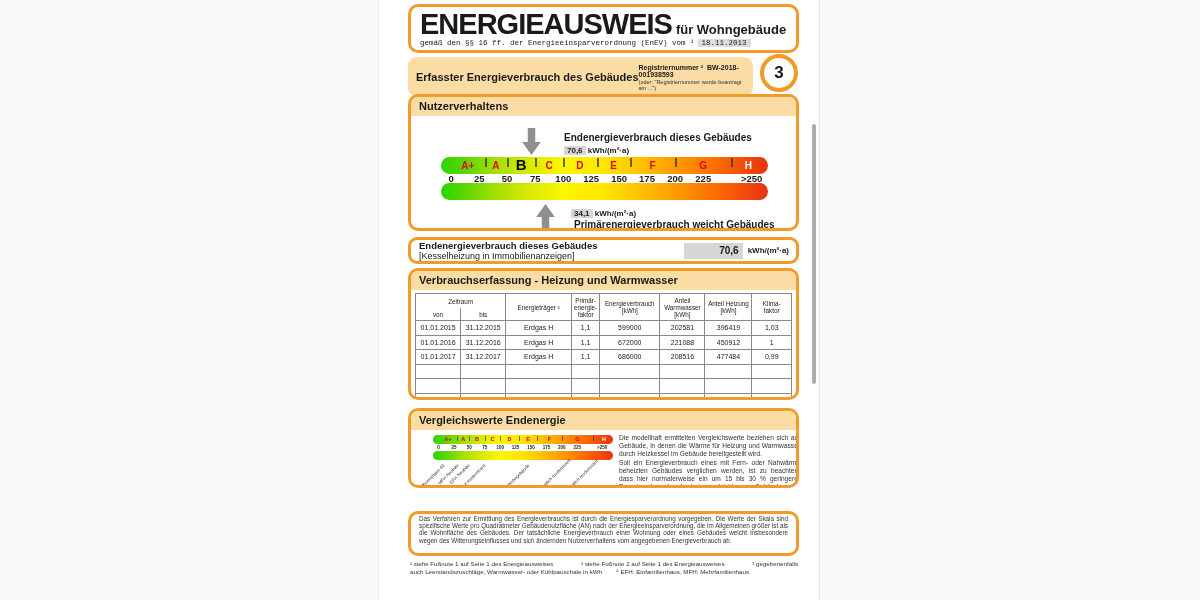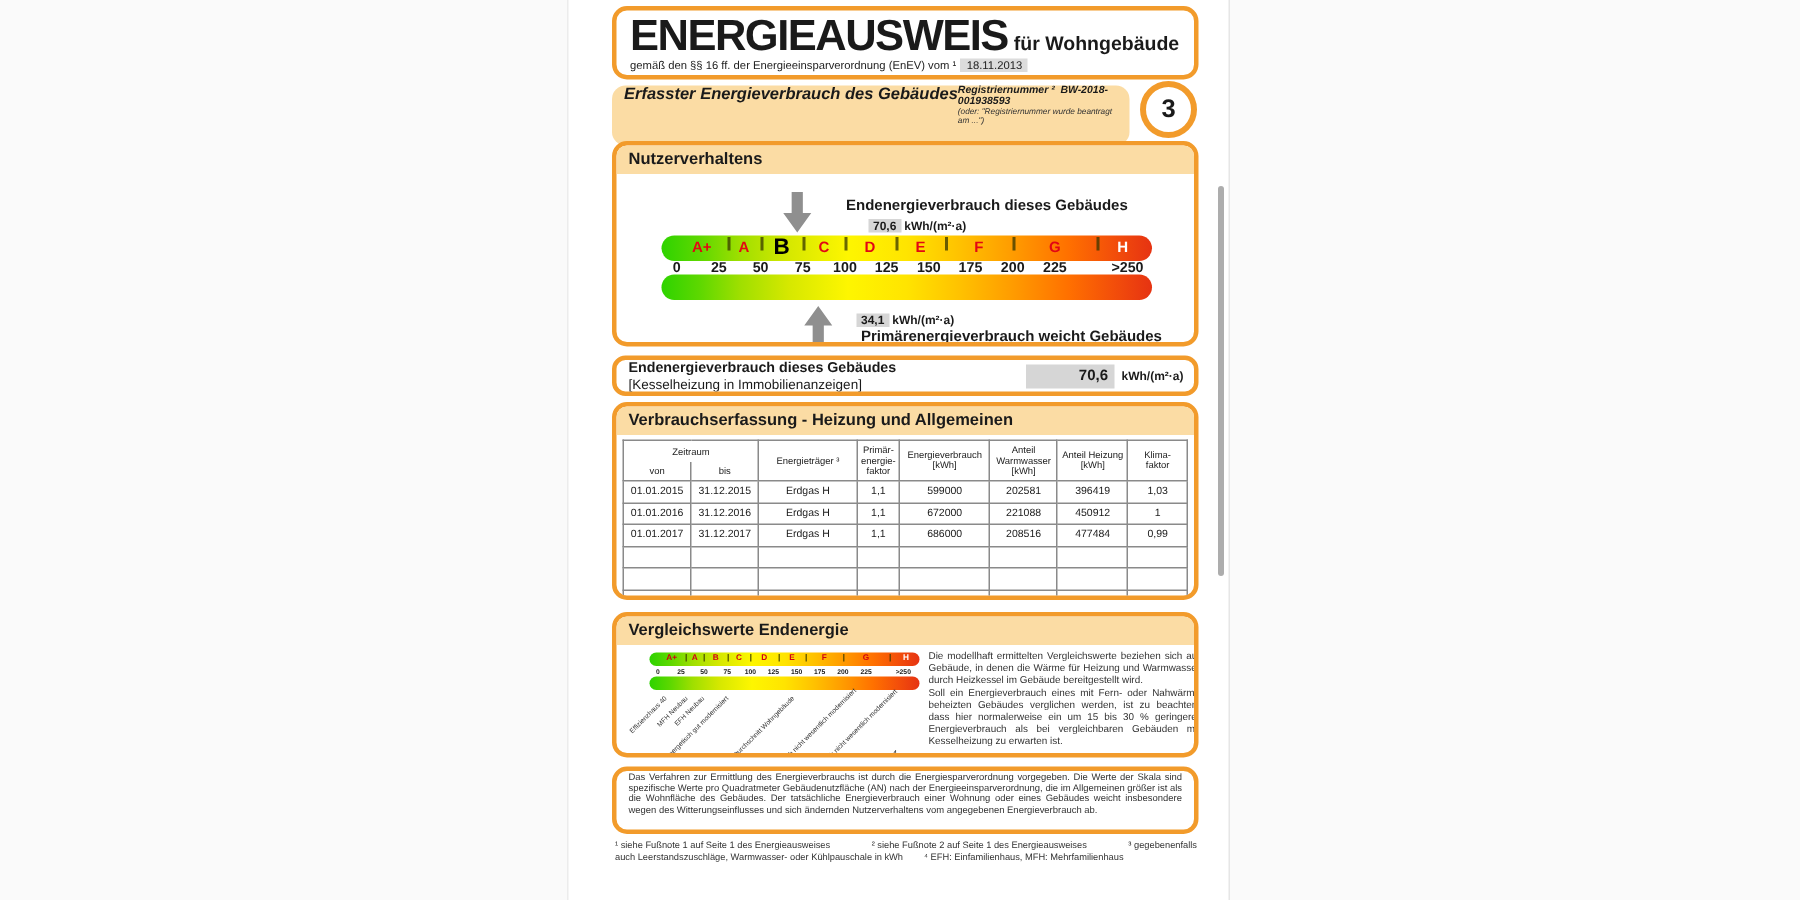--- a/index.html
+++ b/index.html
@@ -9,25 +9,25 @@
   .scrollbar{position:absolute;left:434px;top:124px;width:4px;height:260px;background:#adadad;border-radius:2px;}
 
   
   .obox{position:absolute;left:29px;width:391px;border:3px solid #F29B2B;border-radius:10px;background:#fff;box-sizing:border-box;overflow:hidden;}
   .strip{background:#FBDCA4;height:19px;line-height:19px;padding-left:8px;font-weight:bold;font-size:11px;}
 
   
   .hdr{top:4px;height:49px;padding:2px 0 0 9px;}
   .hdr .t1{font-size:29px;font-weight:bold;letter-spacing:-1px;line-height:30px;display:inline-block;}
   .hdr .t2{font-size:13px;font-weight:bold;margin-left:4px;}
-  .hdr .law{font-size:7.5px;margin-top:0px;color:#222;}
+  .hdr .law{font-size:7.5px;margin-top:0px;color:#222;font-family:Liberation Mono, monospace;}
   .datebox{background:#dcdcdc;padding:0 4px;margin-left:3px;font-size:7.5px;}
 
   
-  .pill{position:absolute;left:29px;top:57px;width:345px;height:40px;background:#FBDCA4;border-radius:9px;display:flex;align-items:flex-start;box-sizing:border-box;padding:0 5px 0 8px;font-style:italic;}
+  .pill{position:absolute;left:29px;top:57px;width:345px;height:40px;background:#FBDCA4;border-radius:9px;display:flex;align-items:center;box-sizing:border-box;padding:0 5px 0 8px;}
   .pill .pt{font-size:11px;font-weight:bold;flex:0 0 auto;}
   .pill .reg{margin-left:auto;text-align:left;}
   .pill .regline{font-size:7px;font-weight:bold;}
   .pill .regnote{font-size:5.5px;color:#333;margin-top:1px;}
   .pagecircle{position:absolute;left:381px;top:54px;width:30px;height:30px;border:4px solid #F29B2B;border-radius:50%;
     background:#fff;display:flex;align-items:center;justify-content:center;font-size:17px;font-weight:bold;}
 
   
   .ev{top:94px;height:137px;}
   .ev .body{position:relative;height:115px;}
@@ -57,21 +57,21 @@
   
   .tb{top:268px;height:132px;}
   table{border-collapse:collapse;width:calc(100% - 8px);margin:3px 4px;table-layout:fixed;}
   th,td{border:1px solid #8a8a8a;text-align:center;padding:0;}
   th{font-size:6.3px;font-weight:normal;color:#222;white-space:pre-line;line-height:7px;}
   td{font-size:7px;height:13.5px;}
   .thz{height:14px;border-bottom:none;}
   .thvb{height:12px;border-top:none;}
 
   
-  .vg{top:408px;height:97px;}
+  .vg{top:408px;height:80px;}
   .vg .body{position:relative;height:75px;}
   .sscale{position:absolute;left:22px;top:5px;width:180px;}
   .sbar{position:relative;width:100%;height:9px;border-radius:5px;}
   .sletter{position:absolute;top:0;transform:translateX(-50%);font-size:5.5px;font-weight:bold;color:#D00010;line-height:9px;}
   .sletter.last{color:#fff;}
   .ssep{position:absolute;top:1px;width:1px;height:5px;background:rgba(55,55,0,.7);}
   .snums{position:relative;height:7px;}
   .snum{position:absolute;transform:translateX(-50%);font-size:4.5px;font-weight:bold;line-height:7px;}
   .slabels{position:relative;height:50px;}
   .rlab{position:absolute;top:3px;width:86px;text-align:right;transform-origin:100% 0;transform:rotate(-45deg);
@@ -111,21 +111,21 @@
   </div>
   <div class="pagecircle">3</div>
 
   <div class="obox ev">
     <div class="strip">Nutzerverhaltens</div>
     <div class="body">
       <svg class="arrow" style="left:110px;top:12px;" width="21" height="28" viewBox="0 0 22 30">
           <path d="M7 0 H15 V15 H21 L11 29 L1 15 H7 Z" fill="#8f8f8f"></path>
         </svg>
       <span class="vlbl" style="left:153px;top:16px;">Endenergieverbrauch dieses Gebäudes</span>
-      <span class="vval" style="left:168px;top:30px;"><span class="chip">70,6</span> <span>kWh/(m²·a)</span></span>
+      <span class="vval" style="left:153px;top:30px;"><span class="chip">70,6</span> <span>kWh/(m²·a)</span></span>
 
       <div class="bar bar1 grad">
         <span class="letter" style="left:8.2%">A+</span>
         <span class="letter" style="left:16.8%">A</span>
         <span class="letter cur" style="left:24.5%">B</span>
         <span class="letter" style="left:33.1%">C</span>
         <span class="letter" style="left:42.5%">D</span>
         <span class="letter" style="left:52.8%">E</span>
         <span class="letter" style="left:64.7%">F</span>
         <span class="letter" style="left:80.2%">G</span>
@@ -167,21 +167,21 @@
   <div class="obox pf">
     <div class="lab">
       <div class="l1">Endenergieverbrauch dieses Gebäudes</div>
       <div class="l2">[Kesselheizung in Immobilienanzeigen]</div>
     </div>
     <div class="valchip">70,6</div>
     <div class="unit">kWh/(m²·a)</div>
   </div>
 
   <div class="obox tb">
-    <div class="strip">Verbrauchserfassung - Heizung und Allgemeinen</div>
+    <div class="strip">Verbrauchserfassung - Heizung und Warmwasser</div>
     <table>
       <colgroup>
         <col style="width:12%">
           <col style="width:12%">
           <col style="width:17.5%">
           <col style="width:7.5%">
         <col style="width:16%">
           <col style="width:12%">
           <col style="width:12.5%">
           <col style="width:10.5%">

